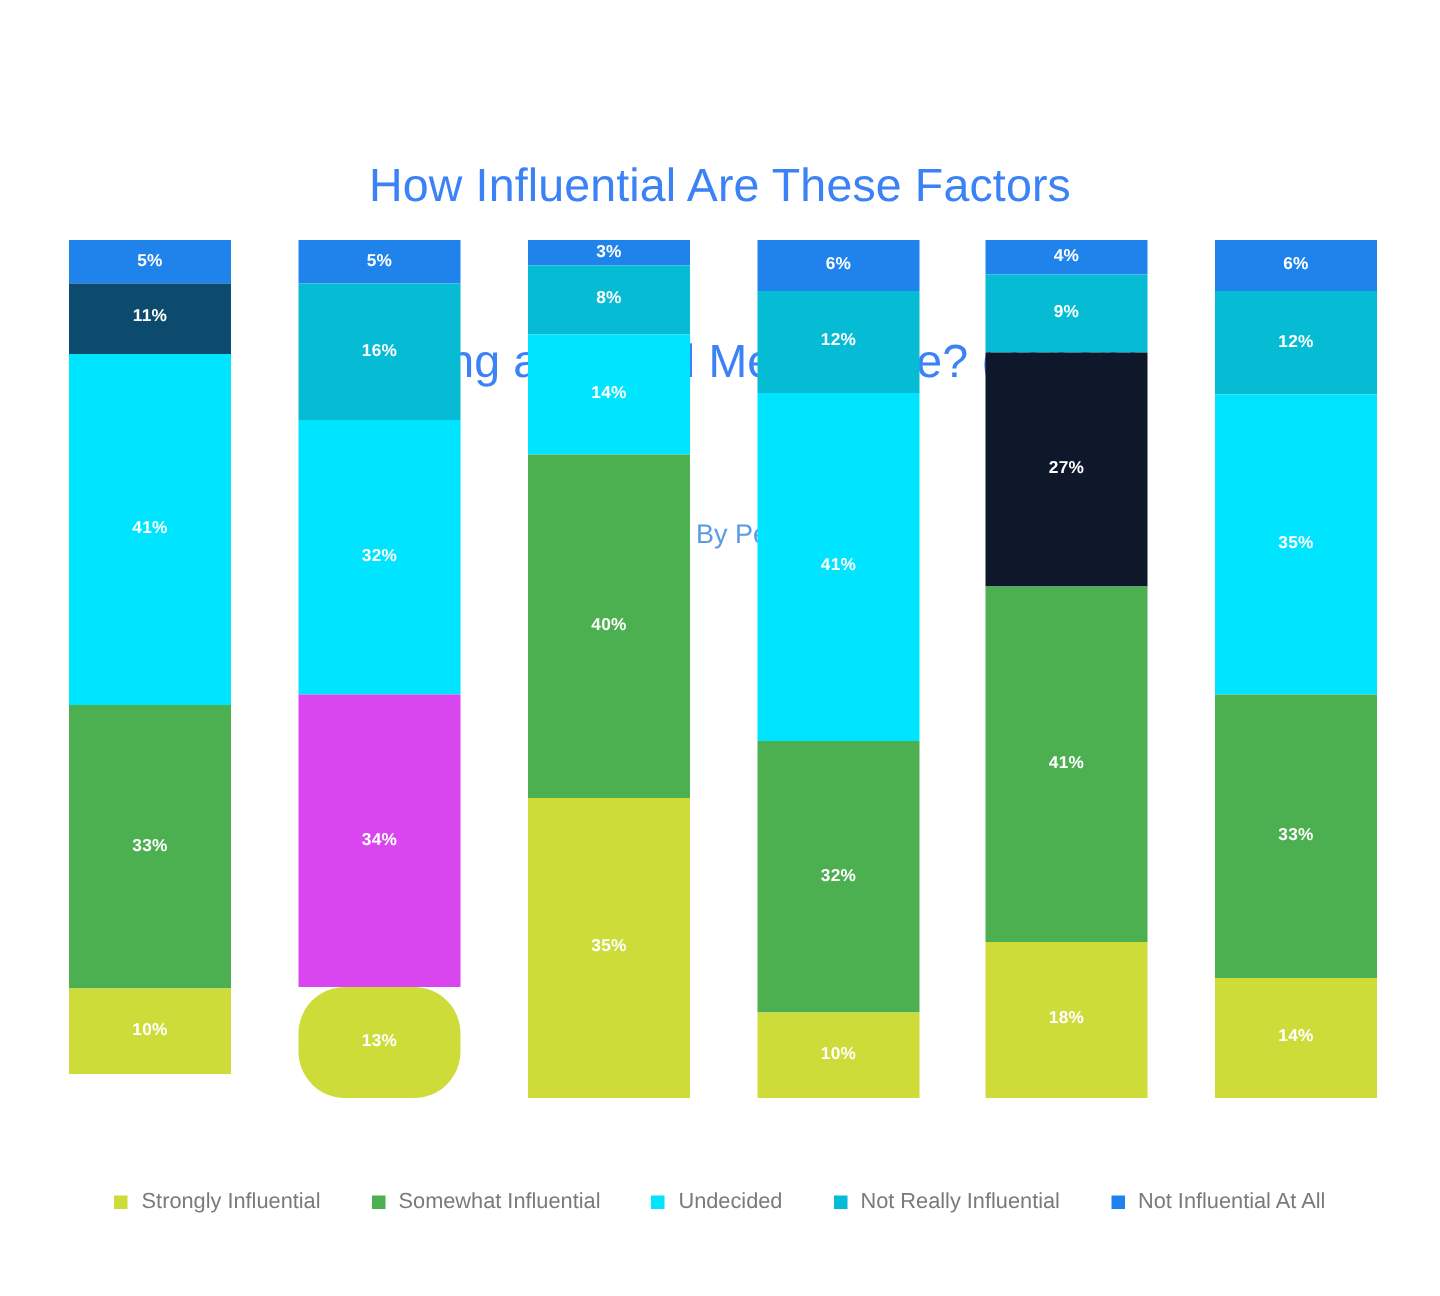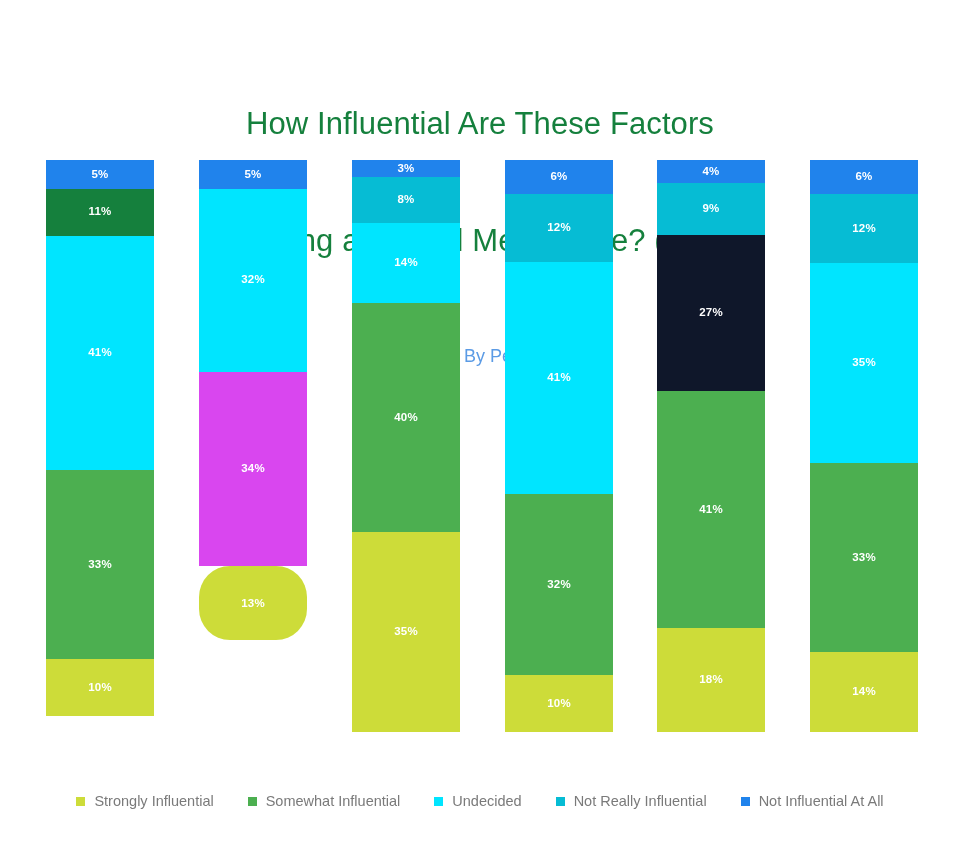--- a/index.html
+++ b/index.html
@@ -24,21 +24,21 @@
 
   
   .title-block {
     position: absolute;
     top: 26px;
     left: 0;
     width: 960px;
     text-align: center;
   }
   .chart-title {
-    color: #15803d;
+    color: #3b82f6;
     font-size: 31px;
     font-weight: 400;
     line-height: 39px;
     letter-spacing: 0.1px;
     white-space: pre;
   }
   .chart-subtitle {
     color: #5B9BE5;
     font-size: 18px;
     font-weight: 400;
@@ -140,37 +140,40 @@
       <div>in Making an Email Memorable? (Japan)</div>
     </div>
     <div class="chart-subtitle">(By Factor, By Percentage)</div>
   </div>
 
   <div class="plot-area" id="plot-area">
       <div class="bar-column" style="left: 46px;">
         <div class="bar-segment" style="height: 28.6px; background: rgb(32, 131, 236);">
           <span class="seg-label">5%</span>
         </div>
-        <div class="bar-segment" style="height: 47px; background: #15803d;">
+        <div class="bar-segment" style="height: 47px; background: #0c4a6e;">
           <span class="seg-label">11%</span>
         </div>
         <div class="bar-segment" style="height: 234.52px; background: rgb(0, 229, 255);">
           <span class="seg-label">41%</span>
         </div>
         <div class="bar-segment" style="height: 188.76px; background: rgb(76, 175, 80);">
           <span class="seg-label">33%</span>
         </div>
         <div class="bar-segment" style="height: 57.2px; background: rgb(205, 220, 57);">
           <span class="seg-label">10%</span>
         </div>
       </div>
       <div class="bar-column" style="left: 199px;">
         <div class="bar-segment" style="height: 28.6px; background: rgb(32, 131, 236);">
           <span class="seg-label">5%</span>
         </div>
+        <div class="bar-segment" style="height: 91.52px; background: rgb(6, 188, 212);">
+          <span class="seg-label">16%</span>
+        </div>
         <div class="bar-segment" style="height: 183.04px; background: rgb(0, 229, 255);">
           <span class="seg-label">32%</span>
         </div>
         <div class="bar-segment" style="height: 194.48px; background: #d946ef;">
           <span class="seg-label">34%</span>
         </div>
         <div class="bar-segment" style="height: 74.36px; background: rgb(205, 220, 57); border-radius: 31px;">
           <span class="seg-label">13%</span>
         </div>
       </div>

